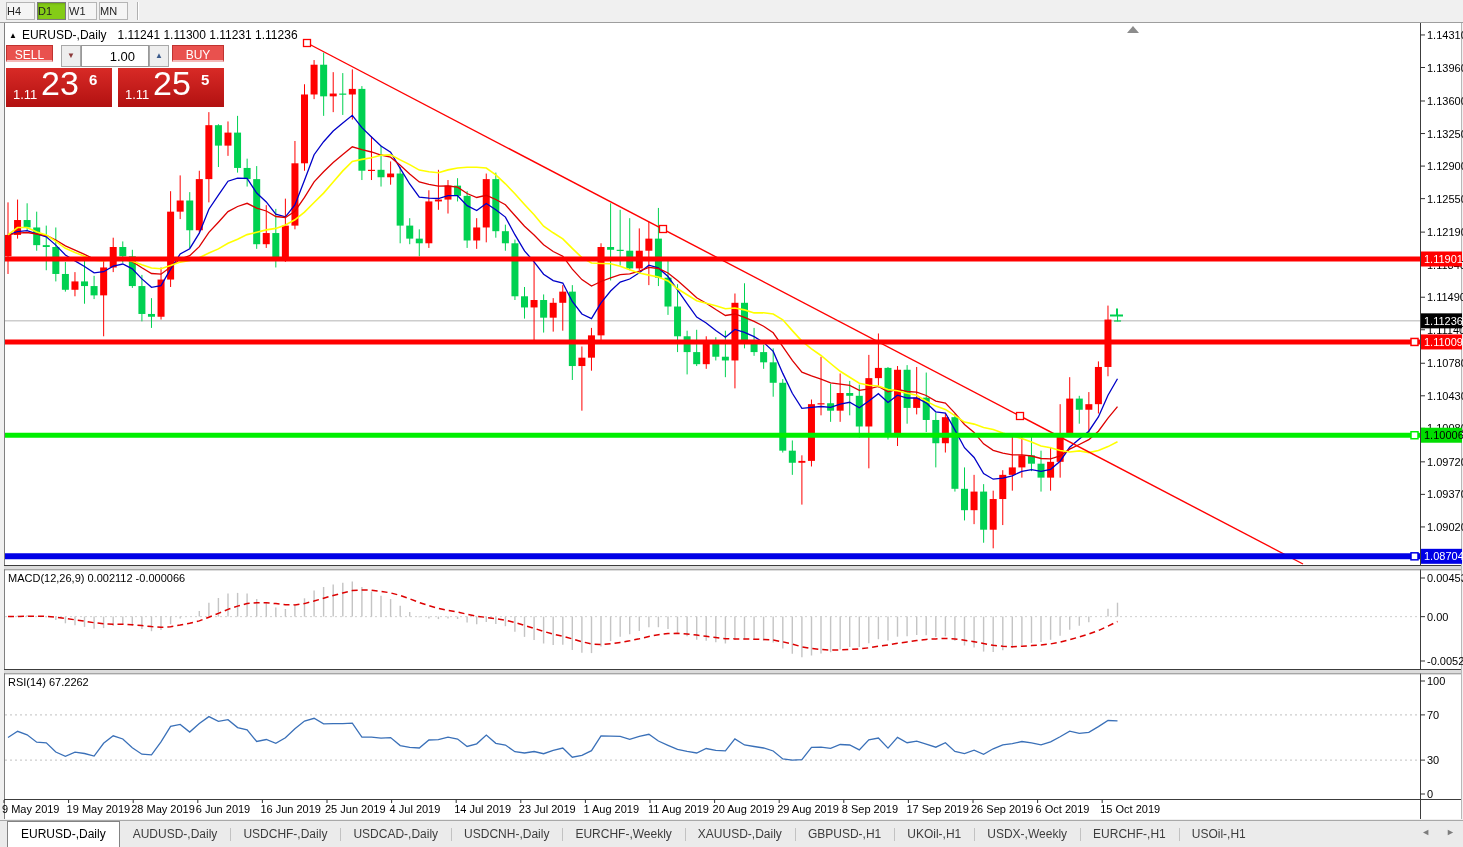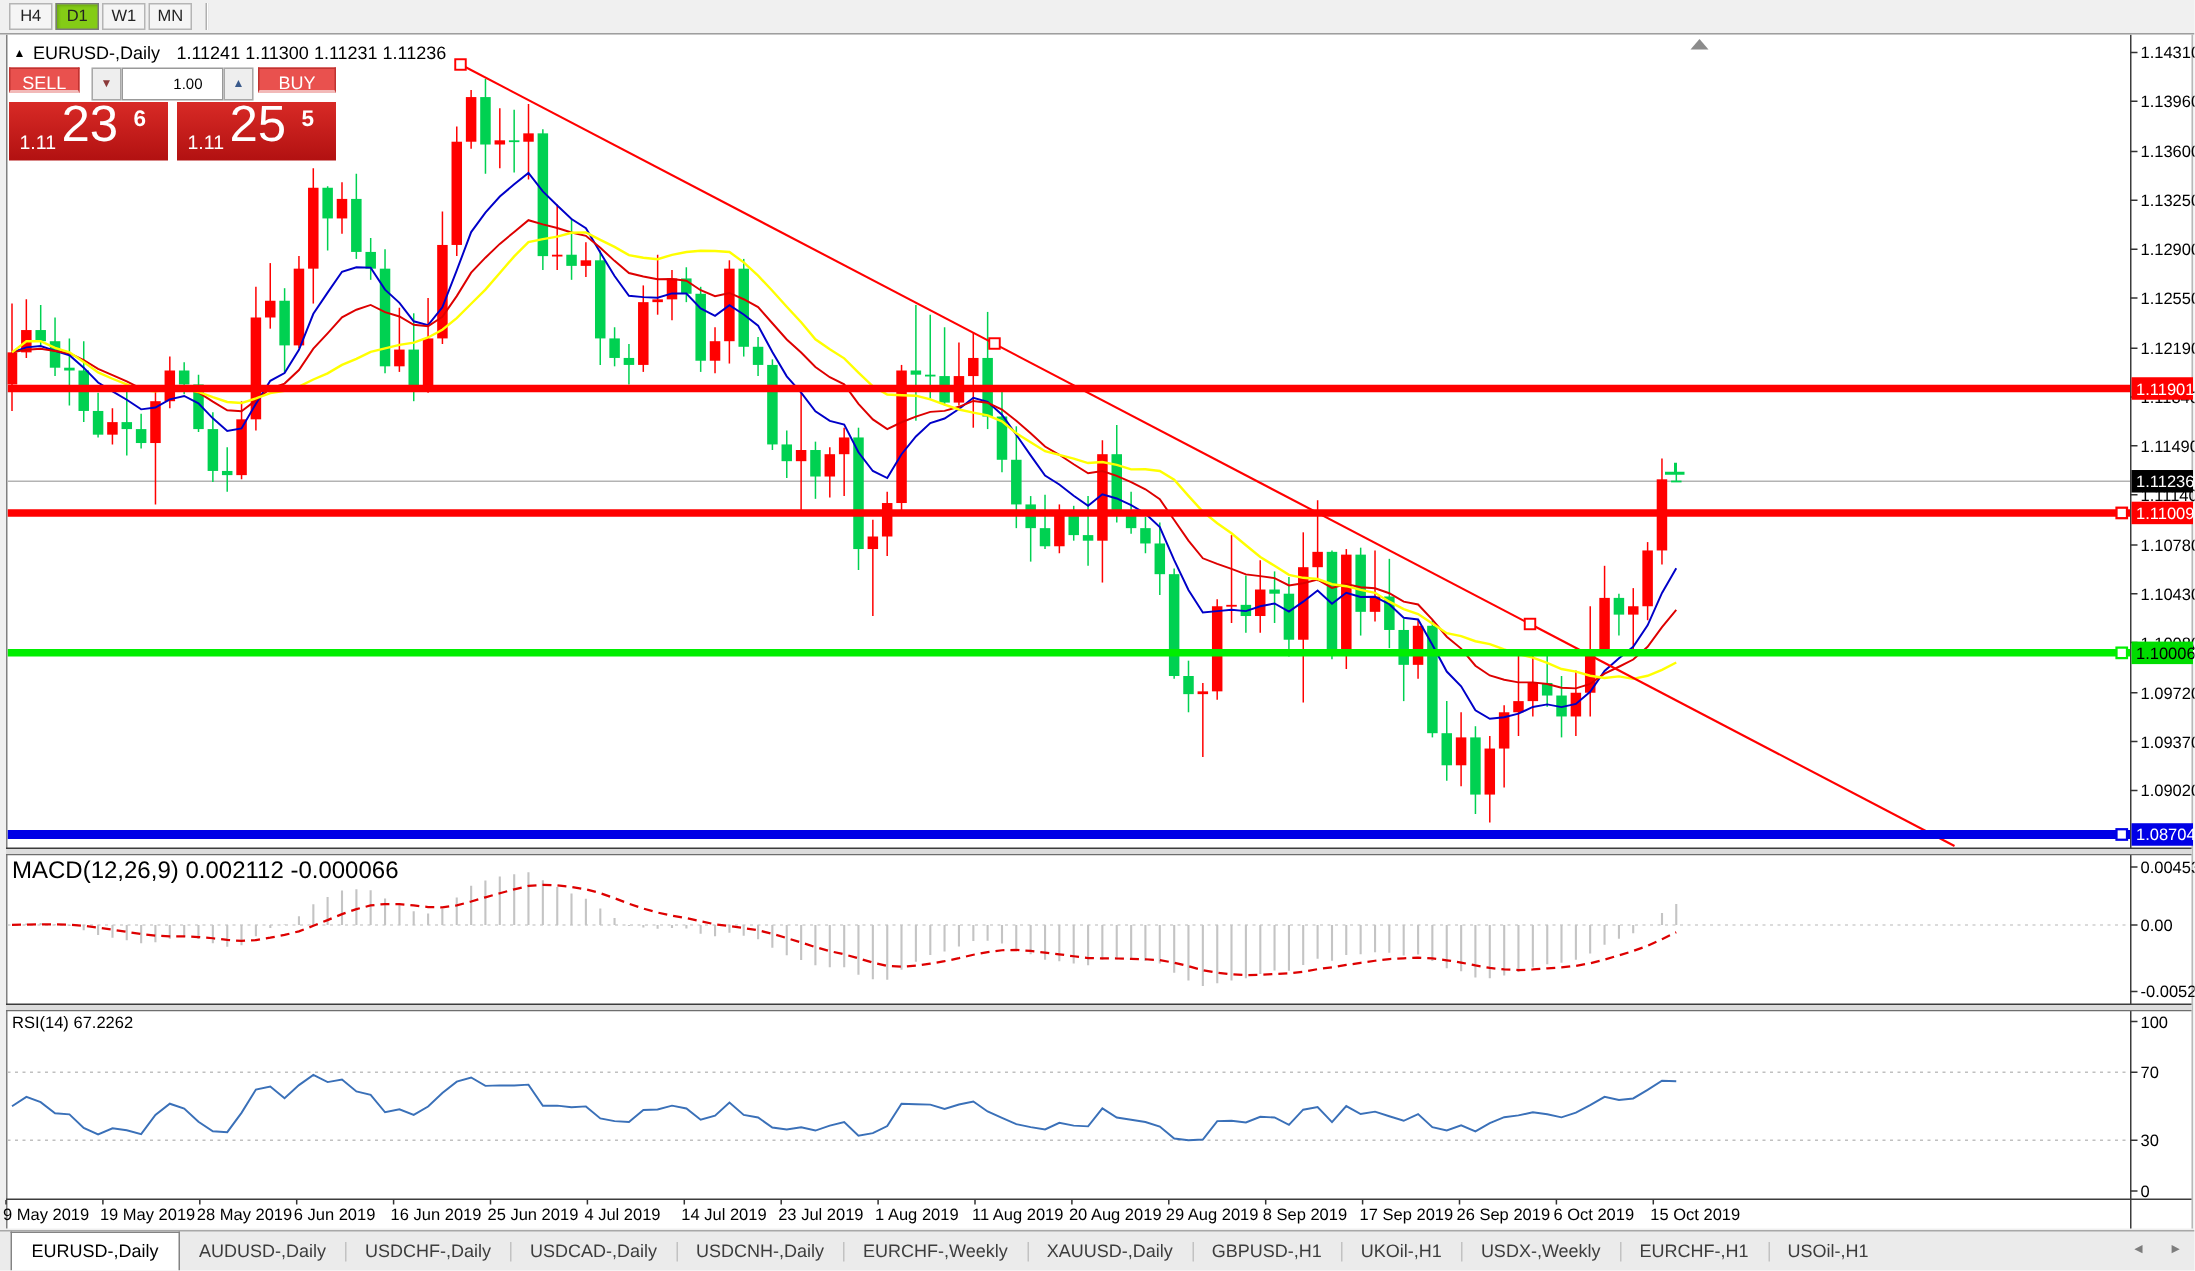--- a/index.html
+++ b/index.html
@@ -2,45 +2,45 @@
 <html><head>
 <meta charset="utf-8">
 <style>
   html,body{margin:0;padding:0}
   body{width:1463px;height:847px;position:relative;overflow:hidden;background:#f0f0f0;
        font-family:"Liberation Sans",sans-serif;-webkit-font-smoothing:antialiased}
   svg{position:absolute;left:0;top:0;font-family:"Liberation Sans",sans-serif}
   #toolbar{position:absolute;left:0;top:0;width:1463px;height:22px;background:#f0f0f0;
            border-bottom:1px solid #9e9e9e;z-index:6}
   .tf-btn{position:absolute;top:2px;width:29px;height:18px;font-size:11px;color:#222;background:#f5f5f5;
-          border:1px solid #b5b5b5;text-align:center;line-height:16px;box-sizing:border-box;cursor:default}
+          border:1px solid #b5b5b5;line-height:16px;box-sizing:border-box;cursor:default}
   .tf-btn.active{background:#84cc16;border-color:#7a7a7a;box-shadow:inset 1px 1px 2px rgba(0,0,0,.18)}
   .vsep{position:absolute;left:137px;top:2px;width:1px;height:18px;background:#b0b0b0;border-right:1px solid #fff}
   #title{position:absolute;left:9px;top:28px;font-size:12px;color:#000;z-index:5;white-space:nowrap}
   #title .tri{font-size:8px;position:relative;top:-1px;margin-right:5px}
   #title .vals{margin-left:11px}
   #trade{position:absolute;left:6px;top:45px;width:218px;height:62px;z-index:5}
   .tbtn{position:absolute;top:0;height:17px;background:#e9514e;color:#fff;font-size:12px;text-align:center;
         line-height:19px;border:1px solid #c03330;border-bottom:2px solid #f2b9b8;box-sizing:border-box;cursor:pointer}
   #sellb{left:0;width:47px}
   #buyb{left:166px;width:52px}
   .spin{position:absolute;top:0;width:20px;height:22px;background:#eeeeee;border:1px solid #a8a8a8;
         box-sizing:border-box;font-size:8px;text-align:center;line-height:20px;cursor:pointer}
   #spind{left:55px;color:#8b3a3a}
   #spinu{left:143px;color:#3a5a8b}
   #vol{position:absolute;left:75px;top:0;width:68px;height:22px;border:1px solid #999;box-sizing:border-box;
-       font-size:10px;text-align:right;padding-right:13px;font-family:"Liberation Sans",sans-serif;color:#000}
+       font-size:13px;text-align:right;padding-right:13px;font-family:"Liberation Sans",sans-serif;color:#000}
   .tile{position:absolute;top:23px;width:106px;height:39px;color:#fff;
         background:linear-gradient(#d82a26,#b21111);overflow:hidden;cursor:pointer}
   #bidt{left:0}
   #askt{left:112px}
   .tile .pre{position:absolute;left:7px;bottom:5px;font-size:13px;font-weight:normal}
   .tile .big{position:absolute;left:35px;top:-4px;font-size:34px;font-weight:normal}
   .tile .pip{position:absolute;left:83px;top:3px;font-size:15px;font-weight:bold}
-  #macd-label{position:absolute;left:8px;top:572px;font-size:16px;color:#000;z-index:4}
+  #macd-label{position:absolute;left:8px;top:572px;font-size:11px;color:#000;z-index:4}
   #rsi-label{position:absolute;left:8px;top:676px;font-size:11px;color:#000;z-index:4}
   #tabs{position:absolute;left:0;top:820px;width:1463px;height:27px;background:#ebebeb;
         border-top:1px solid #a8a8a8;display:flex;align-items:flex-start;z-index:6;box-sizing:border-box}
   .tab{position:relative;margin-top:3px;padding:0 13px;font-size:12px;color:#3d3d3d;height:23px;
        line-height:21px;white-space:nowrap;cursor:pointer}
   .tab:not(.active)+.tab:not(.active)::before{content:"";position:absolute;left:0;top:4px;height:13px;width:1px;background:#c2c2c2}
   .tab.active{margin-top:0;margin-left:7px;height:26px;line-height:25px;background:#fff;color:#000;
               border:1px solid #838383;border-bottom:none;box-sizing:border-box;z-index:2}
   #tabscroll{position:absolute;right:8px;top:827px;z-index:7;display:flex;gap:16px}
   #tabscroll span{font-size:9px;color:#7d7d7d;cursor:pointer}

